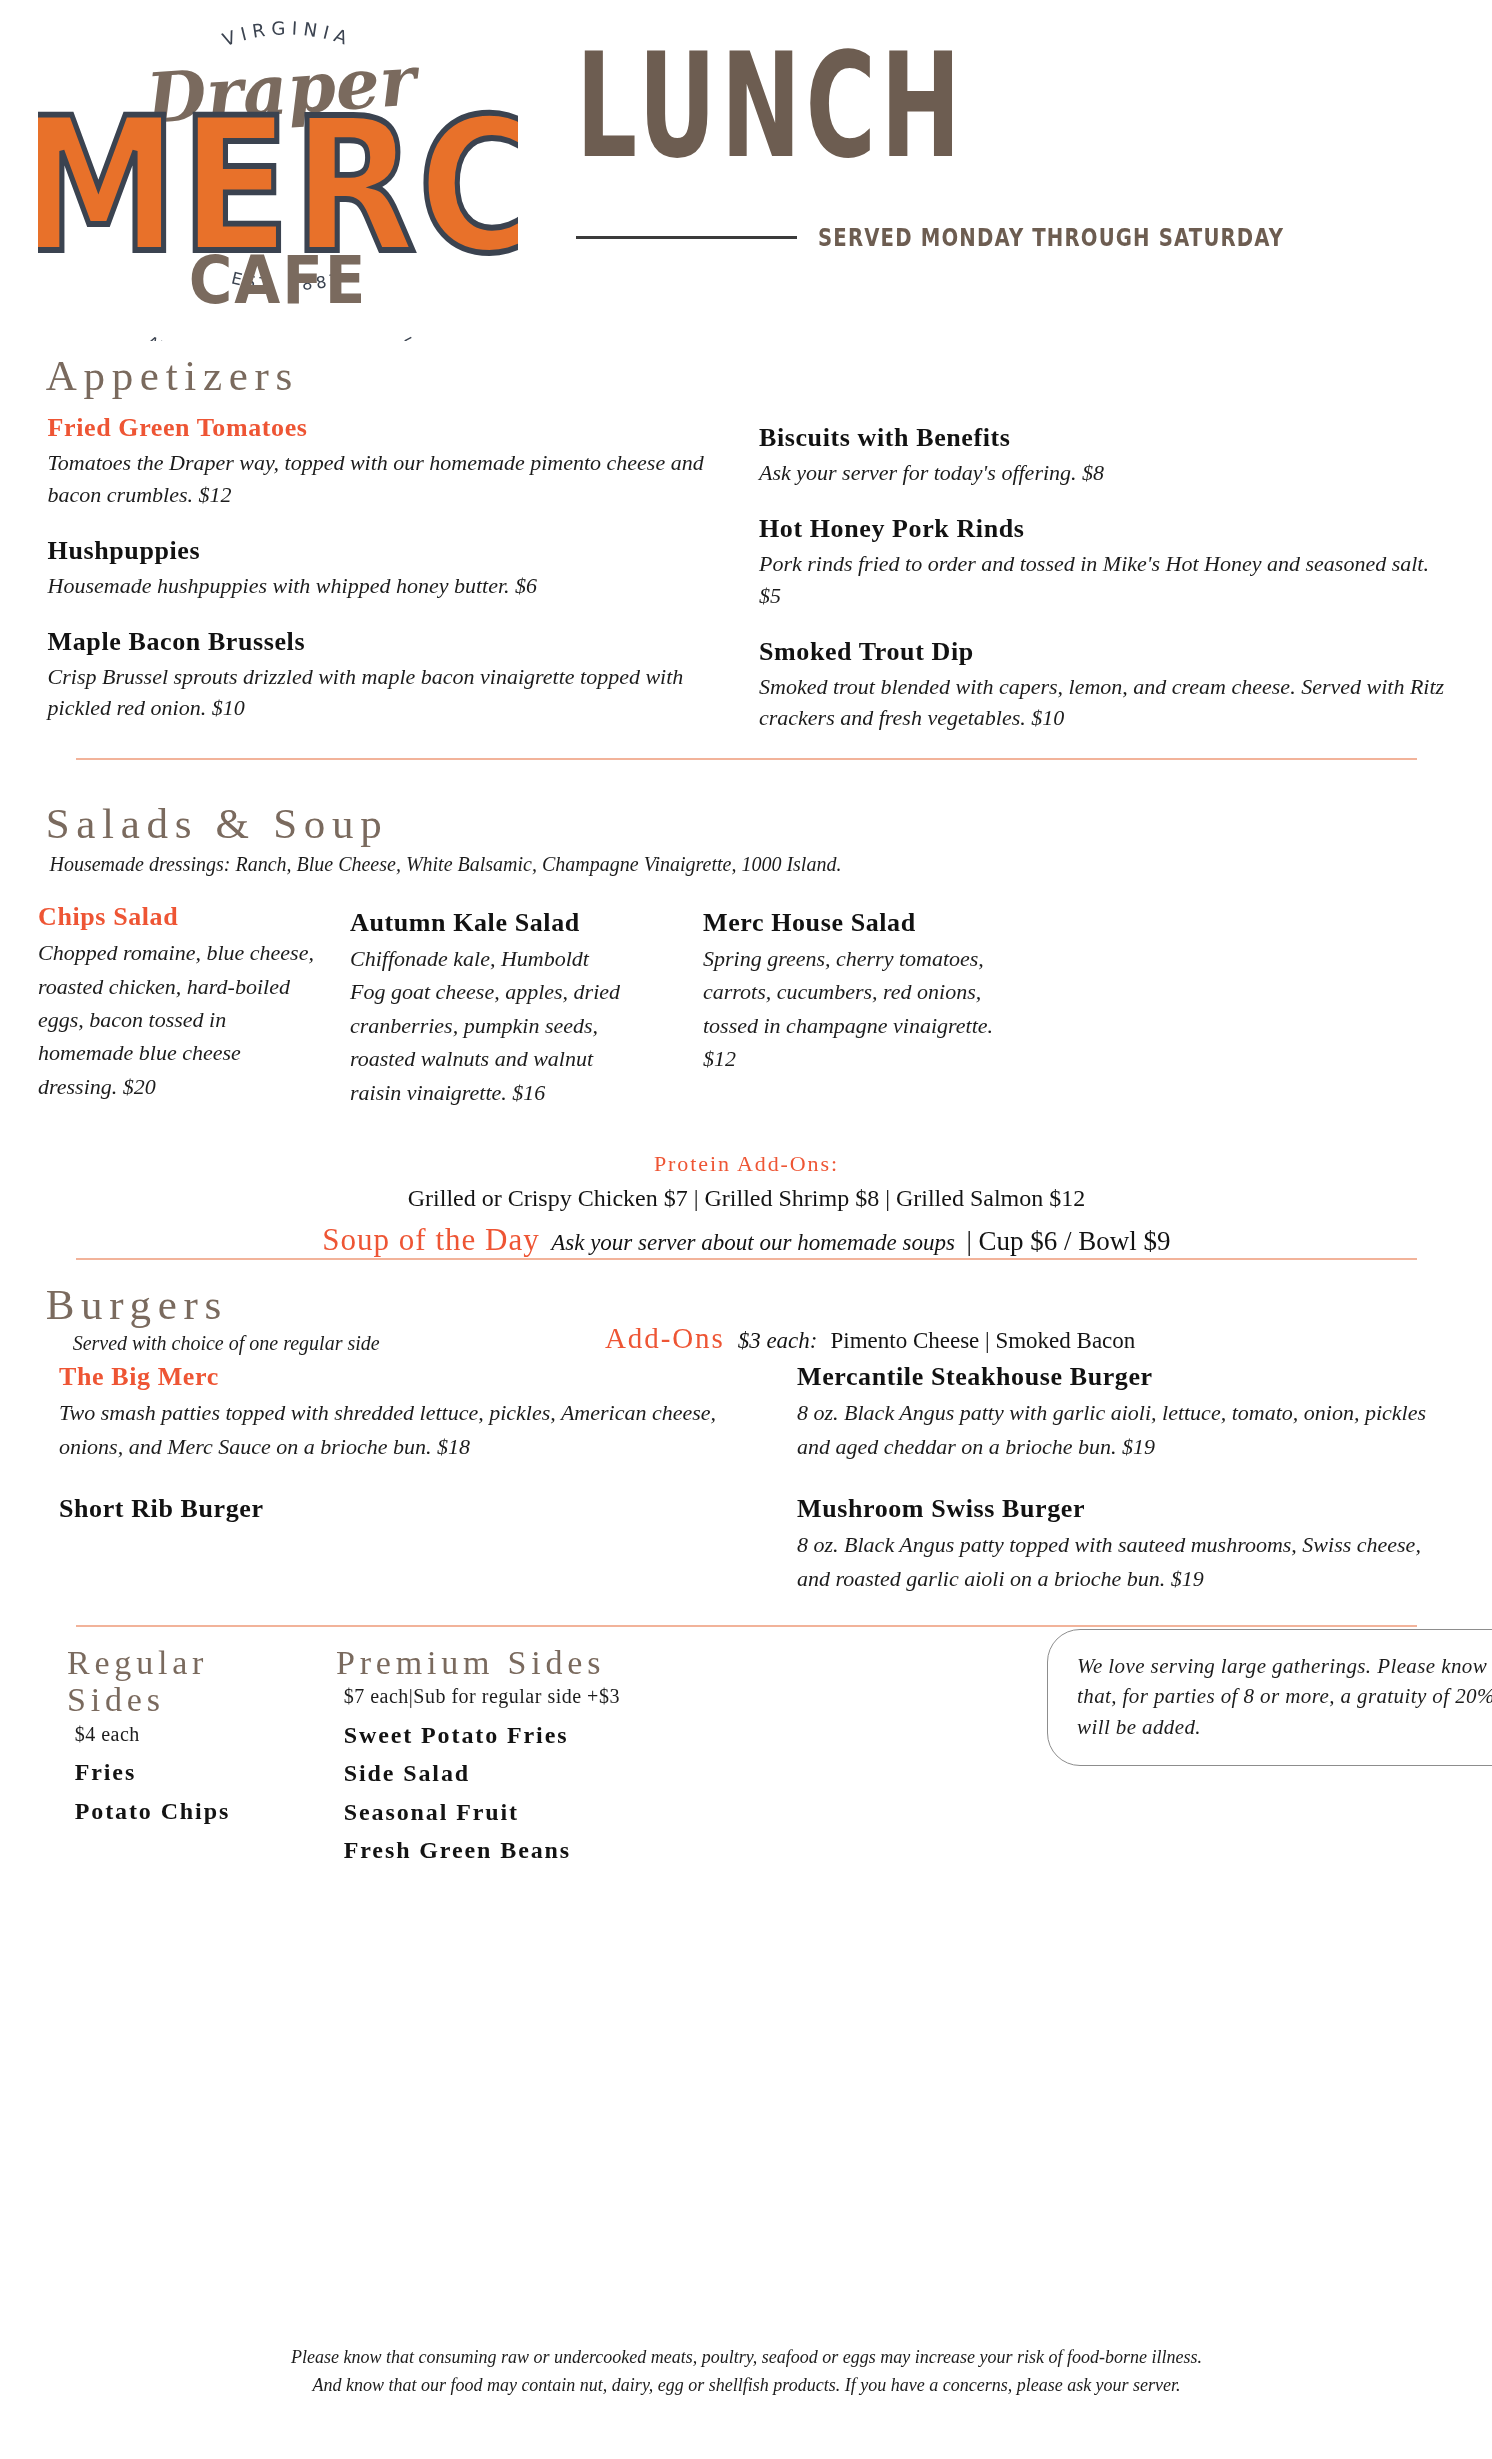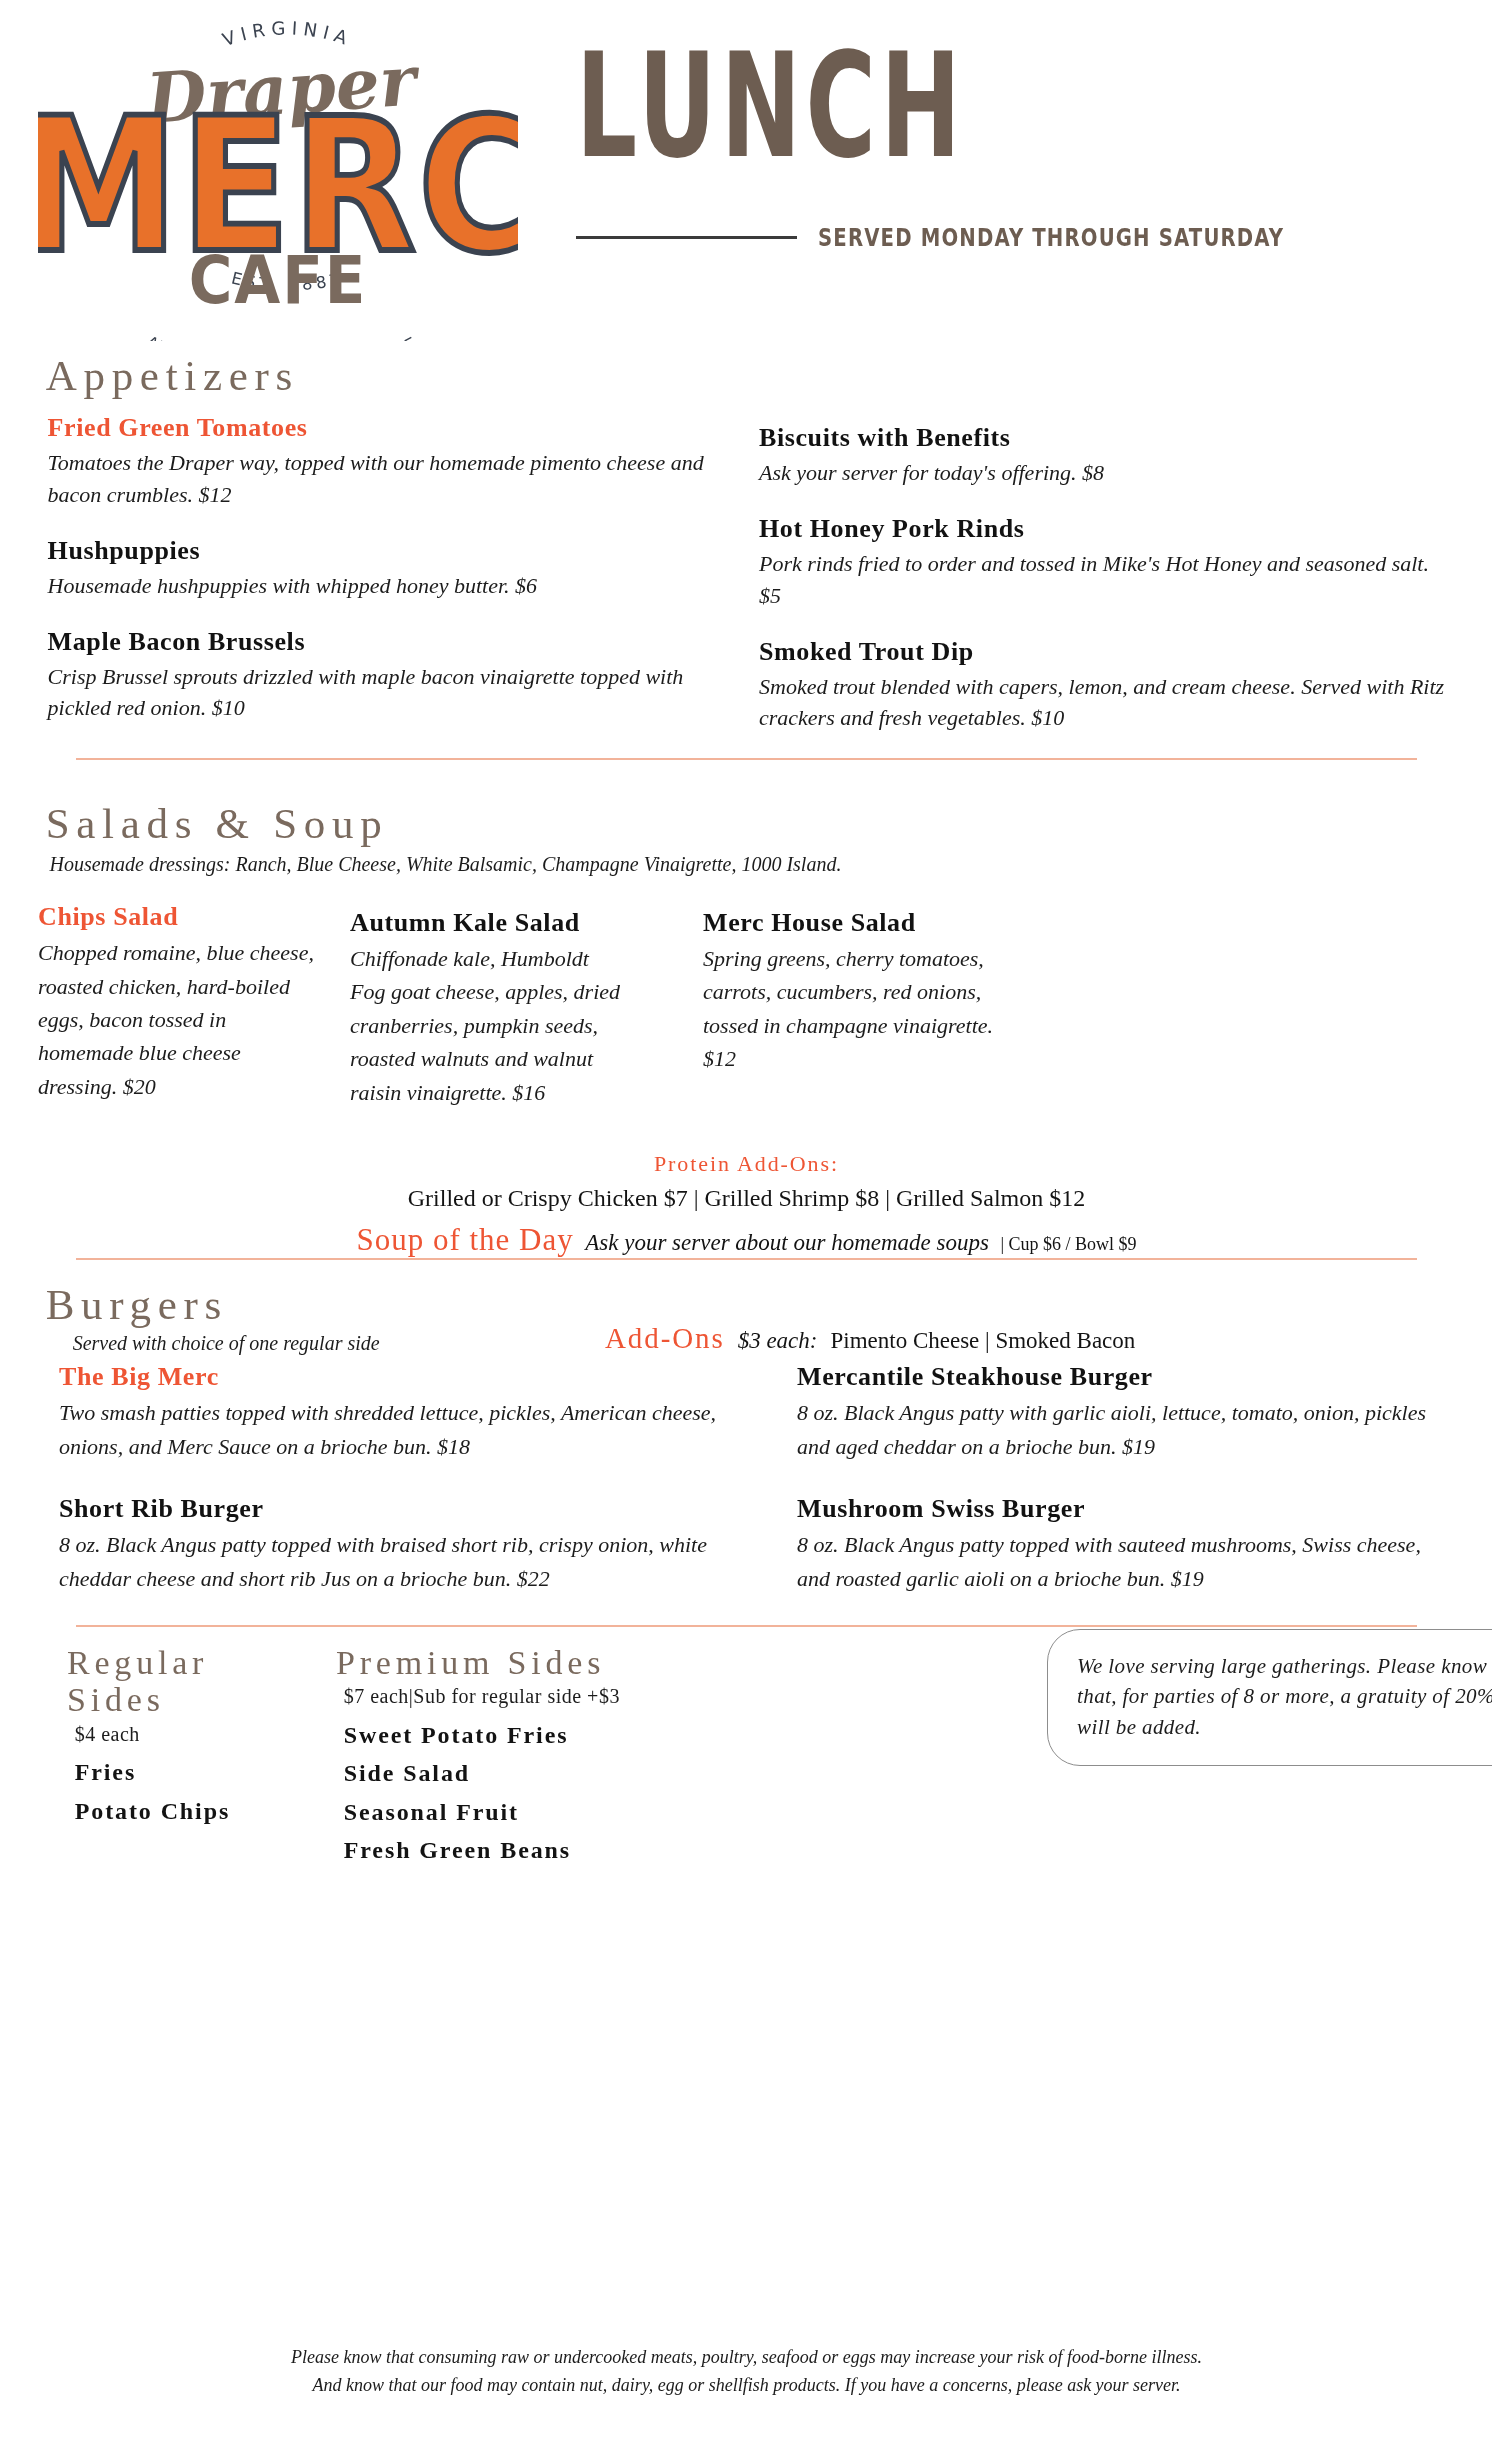--- a/index.html
+++ b/index.html
@@ -131,21 +131,21 @@
     display:flex; justify-content:center; align-items:baseline; gap:11.5px;
     flex-wrap:nowrap;
   }
   .soup-label {
     font-family:"Liberation Serif", serif;
     font-size:31px;
     letter-spacing:1px;
     color:#ee5534;
   }
   .soup-desc { font-style:italic; font-size:23px; }
-  .soup-price { font-size:18px; }
+  .soup-price { font-size:27px; }
 
   
   .burgers { padding-top:21px; }
   .burger-top { display:flex; align-items:flex-end; }
   .burger-head-wrap { width:567px; padding-left:7.7px; box-sizing:border-box; }
   .served-with {
     font-family:"Liberation Serif", serif;
     font-style:italic;
     font-size:20px;
     color:#1c1c1c;
@@ -365,21 +365,20 @@
     </div>
 
     <div class="burger-cols">
       <div class="burger-col-l">
         <div class="item">
           <p class="item-name accent">The Big Merc</p>
           <p class="item-desc">Two smash patties topped with shredded lettuce, pickles, American cheese, onions, and Merc Sauce on a brioche bun. $18</p>
         </div>
         <div class="item">
           <p class="item-name">Short Rib Burger</p>
-          <p class="item-desc">8 oz. Black Angus patty topped with braised short rib, crispy onion, white cheddar cheese and short rib Jus on a brioche bun. $22</p>
         </div>
       </div>
       <div class="burger-col-r">
         <div class="item">
           <p class="item-name">Mercantile Steakhouse Burger</p>
           <p class="item-desc">8 oz. Black Angus patty with garlic aioli, lettuce, tomato, onion, pickles and aged cheddar on a brioche bun. $19</p>
         </div>
         <div class="item">
           <p class="item-name">Mushroom Swiss Burger</p>
           <p class="item-desc">8 oz. Black Angus patty topped with sauteed mushrooms, Swiss cheese, and roasted garlic aioli on a brioche bun. $19</p>

